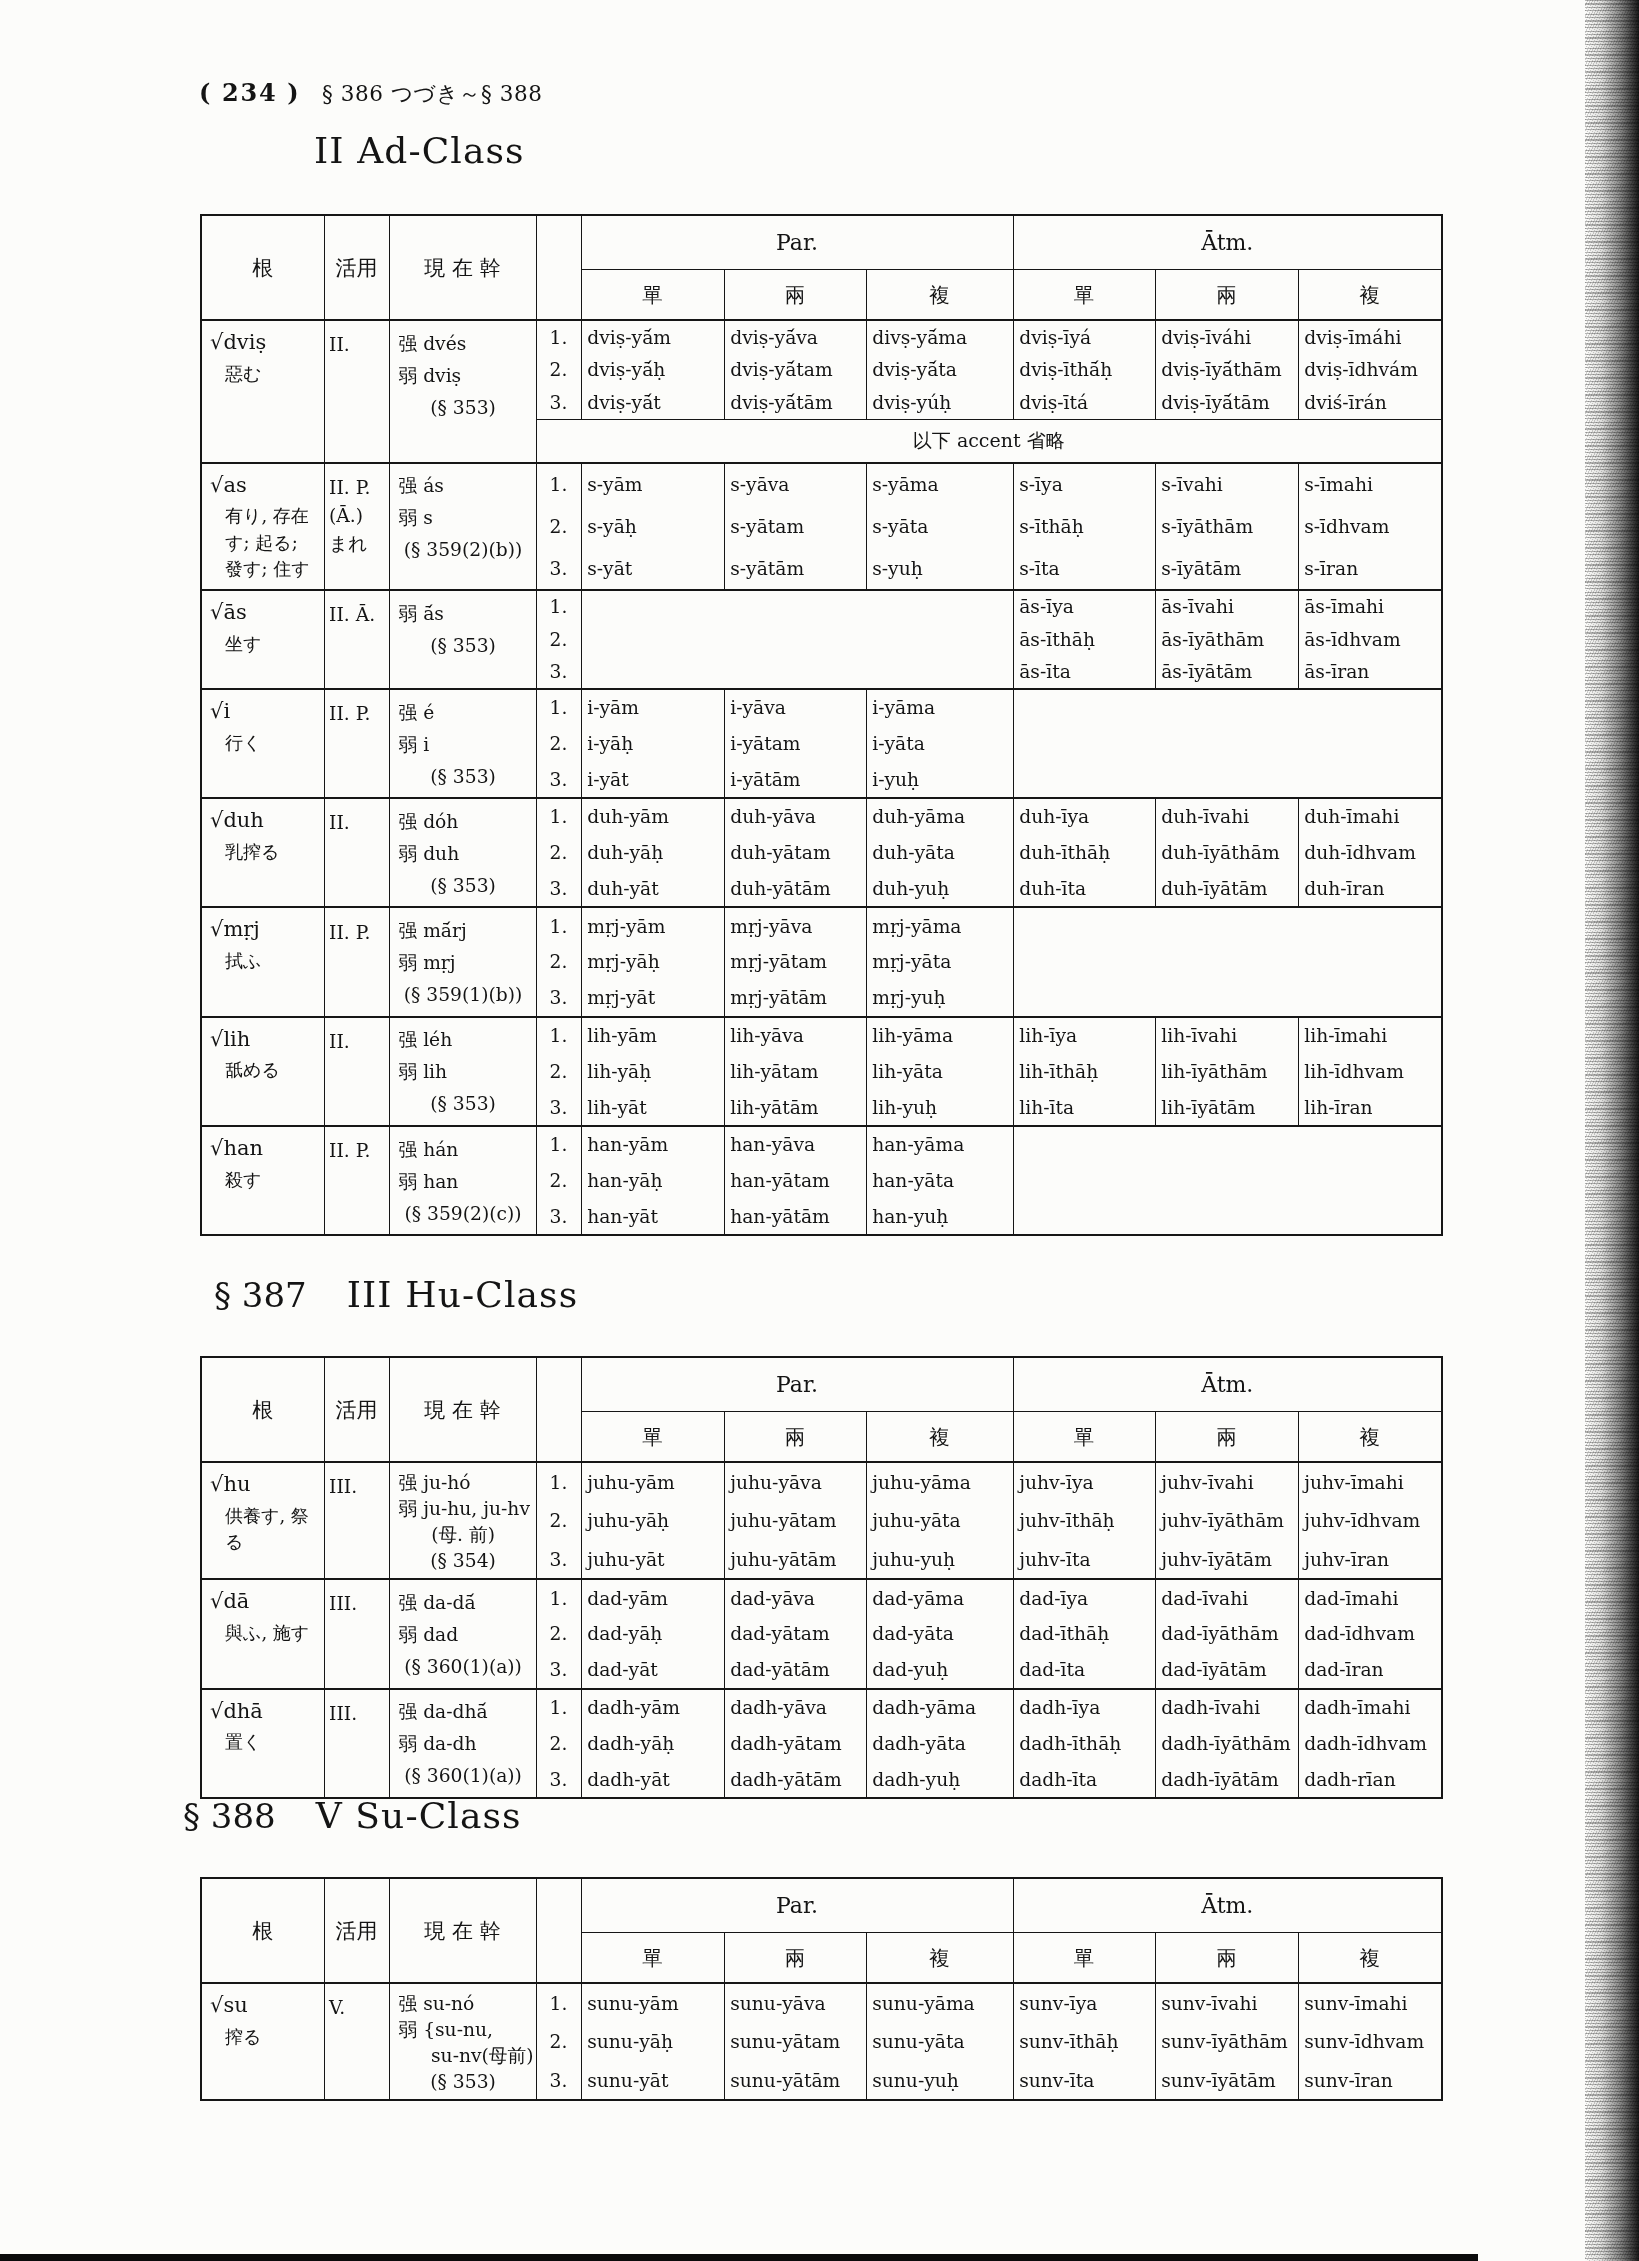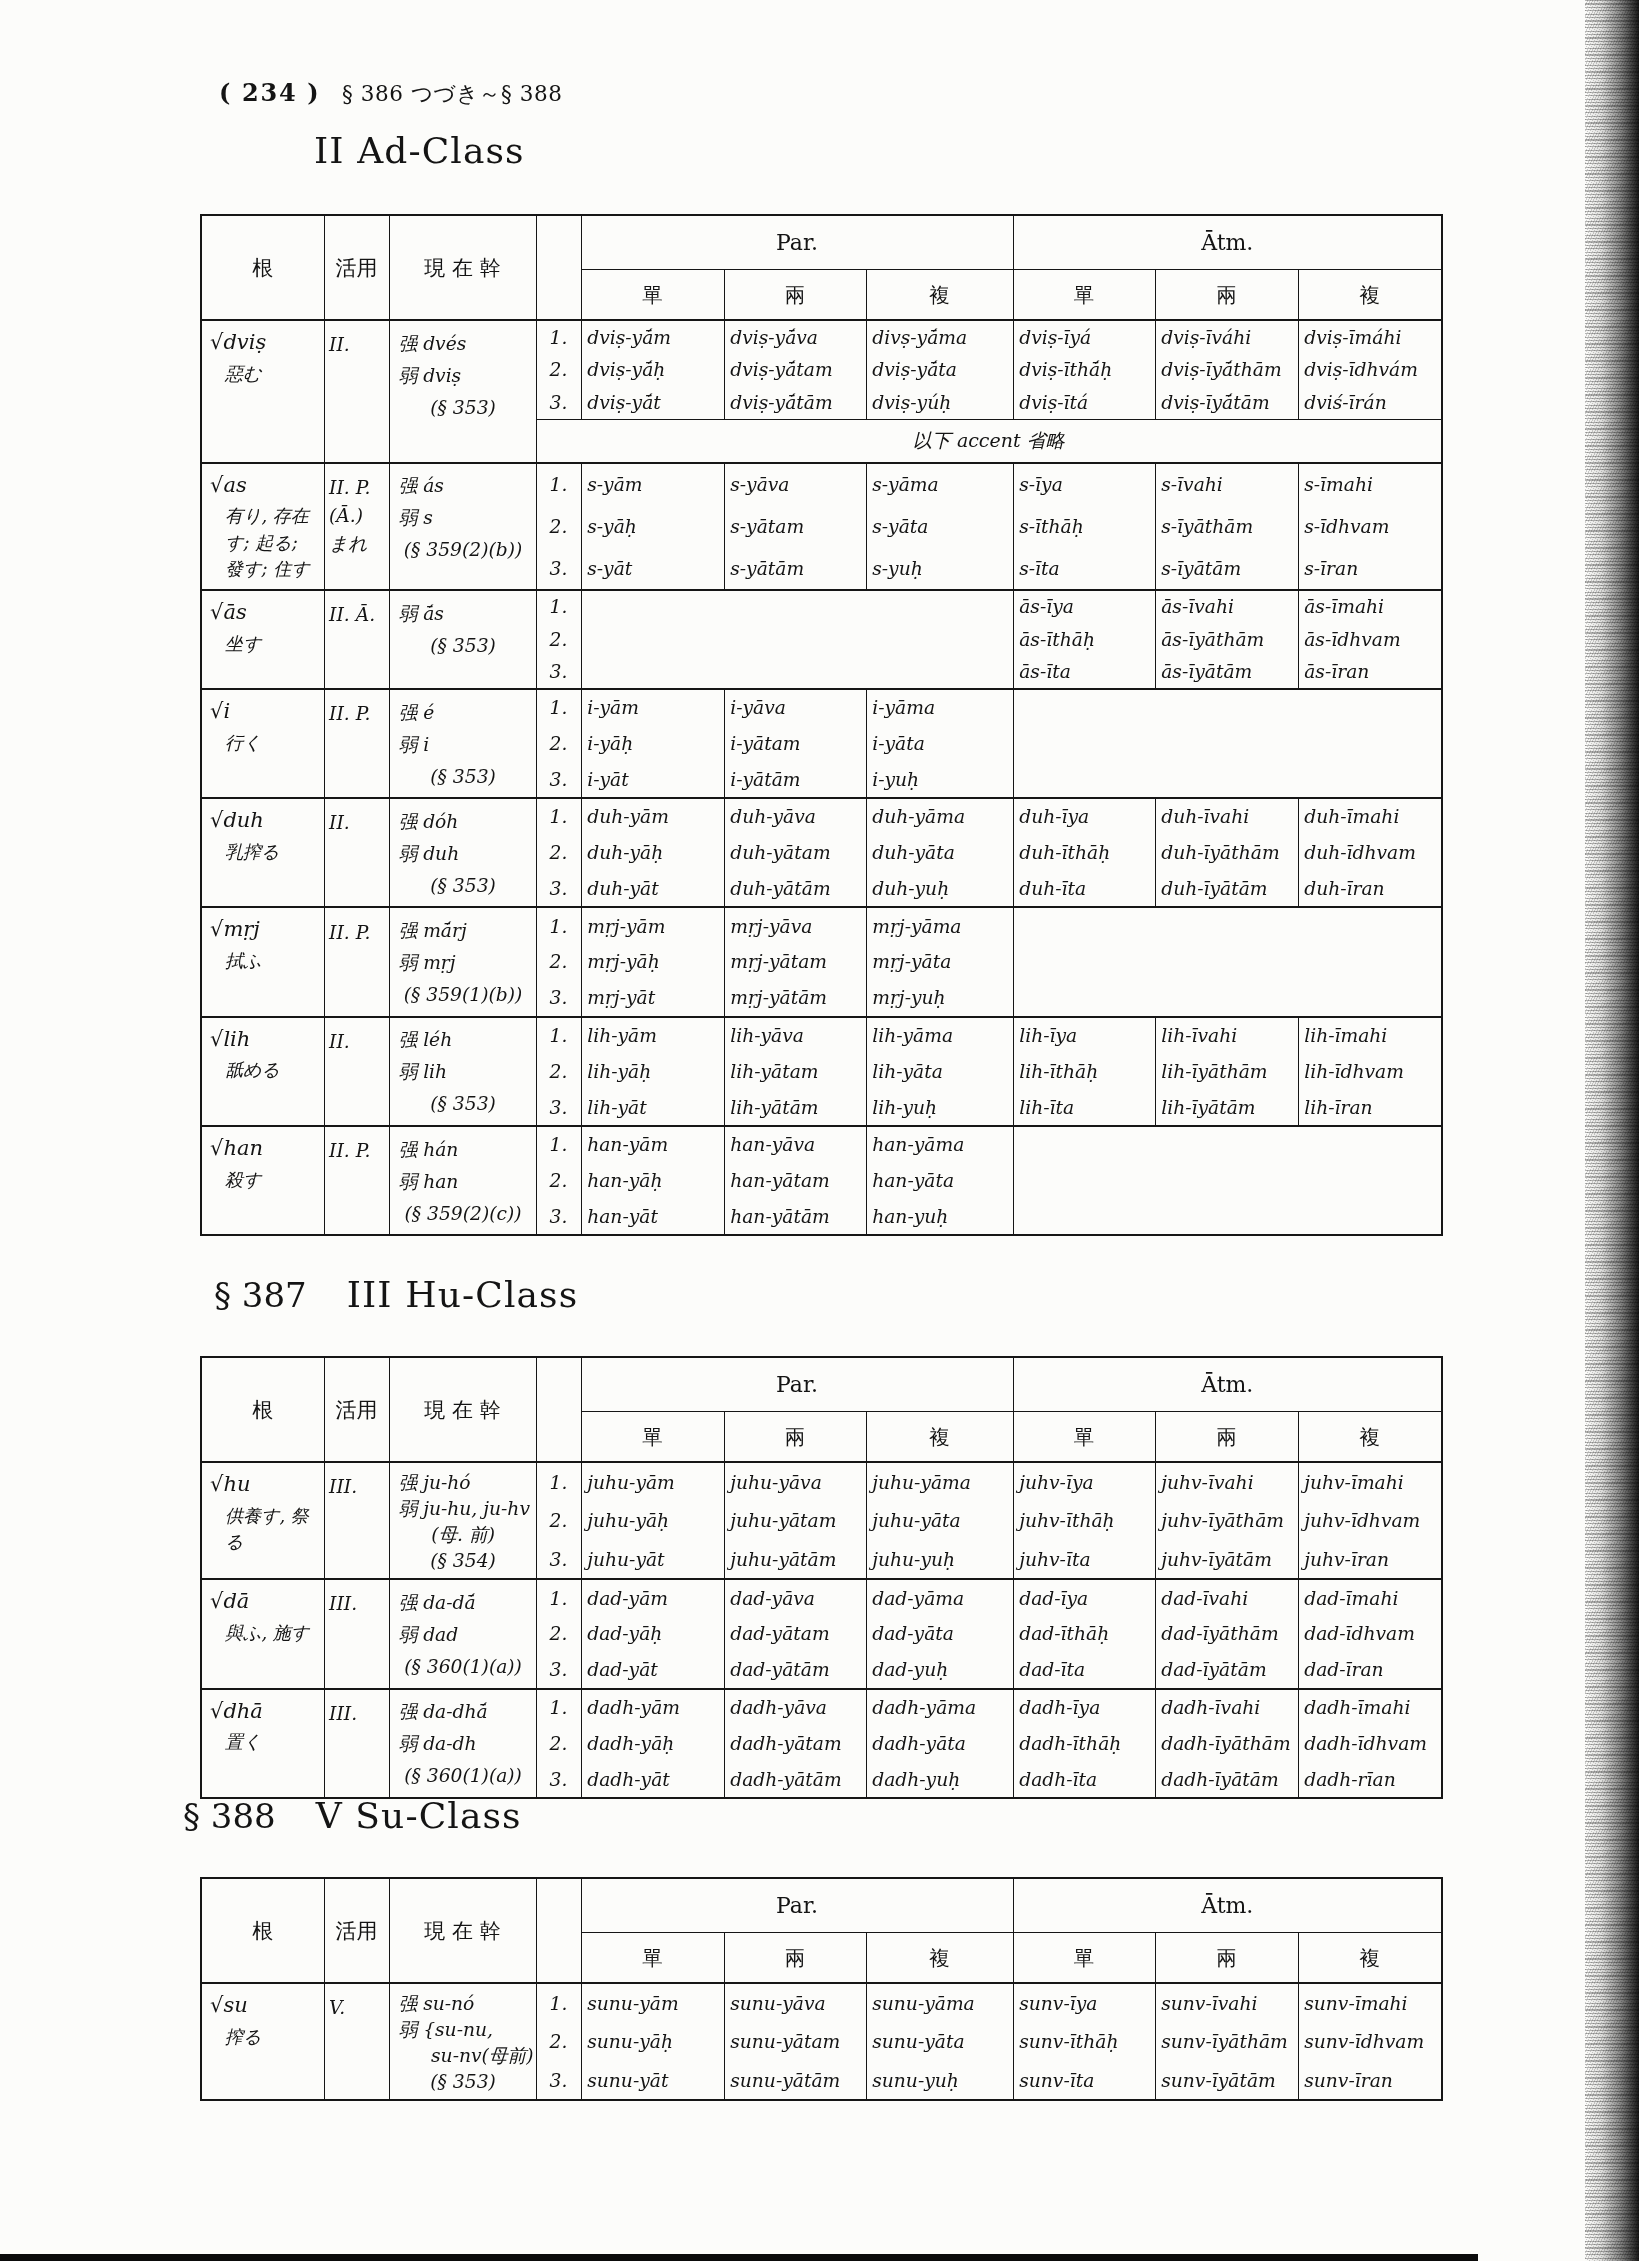--- a/index.html
+++ b/index.html
@@ -2,21 +2,21 @@
 <html style="font-size:9px"><head>
 <meta charset="utf-8">
 <style>
   html,body{margin:0;padding:0;}
   body{
     width:1639px;height:2261px;position:relative;overflow:hidden;
     background:#fcfcfa;color:#141414;
     font-family:"DejaVu Serif","DejaVu Sans",serif;
   }
   
-  .page-header{position:absolute;left:199px;top:78px;white-space:nowrap;margin-left:20px;}
+  .page-header{position:absolute;left:199px;top:78px;white-space:nowrap;}
   .pgno{font-weight:bold;font-size:24px;letter-spacing:1.7px;margin-right:21.5px;}
   .pgref{font-size:21.5px;letter-spacing:0.6px;}
   .heading{position:absolute;white-space:nowrap;}
   .h0{left:314px;top:130px;}
   .h1{left:214px;top:1274px;}
   .h2{left:183px;top:1795px;}
   .sec-no{font-size:34px;margin-right:40px;}
   .sec-title{font-size:36px;letter-spacing:1.1px;}
   .table-host{position:absolute;}
   .th0{left:200px;top:214px;}
@@ -28,21 +28,21 @@
     border:2.8px solid #161616;background:transparent;
   }
   .conj-table th,.conj-table td{
     border-left:1.7px solid #161616;border-right:1.7px solid #161616;
     border-top:0;border-bottom:0;padding:0;font-weight:normal;
   }
   thead{border-bottom:2.3px solid #161616;}
   tr.hr1 th{height:53px;font-size:21px;text-align:center;vertical-align:middle;}
   tr.hr1 th.h-voice{border-bottom:1.7px solid #161616;font-size:22px;}
   tr.hr2 th{height:49px;font-size:20.4px;text-align:center;vertical-align:middle;}
-  tbody.group{border-top:2.3px solid #161616;font-style:italic;}
+  tbody.group{border-top:2.3px solid #161616;}
   tr.person{height:33px;}
   td.cell-num{text-align:center;font-size:18.7px;vertical-align:middle;}
   td.cell-form{font-size:18.7px;padding:0 5.7px;white-space:nowrap;vertical-align:middle;}
   td.cell-empty{background:transparent;}
   td.cell-root{vertical-align:top;padding:9px 6.8px 5.7px 8px;}
   .root-line{font-size:21px;margin-bottom:6.8px;white-space:nowrap;}
   .meaning-line{font-size:18px;line-height:26.6px;white-space:nowrap;margin-left:15px;}
   td.cell-conj{vertical-align:top;padding:10.2px 3.4px 4.5px 4.5px;text-align:left;}
   .conj-line{font-size:18.7px;line-height:28px;white-space:nowrap;}
   td.cell-stem{vertical-align:top;padding:6.8px 3.4px 4.5px 4.5px;}

